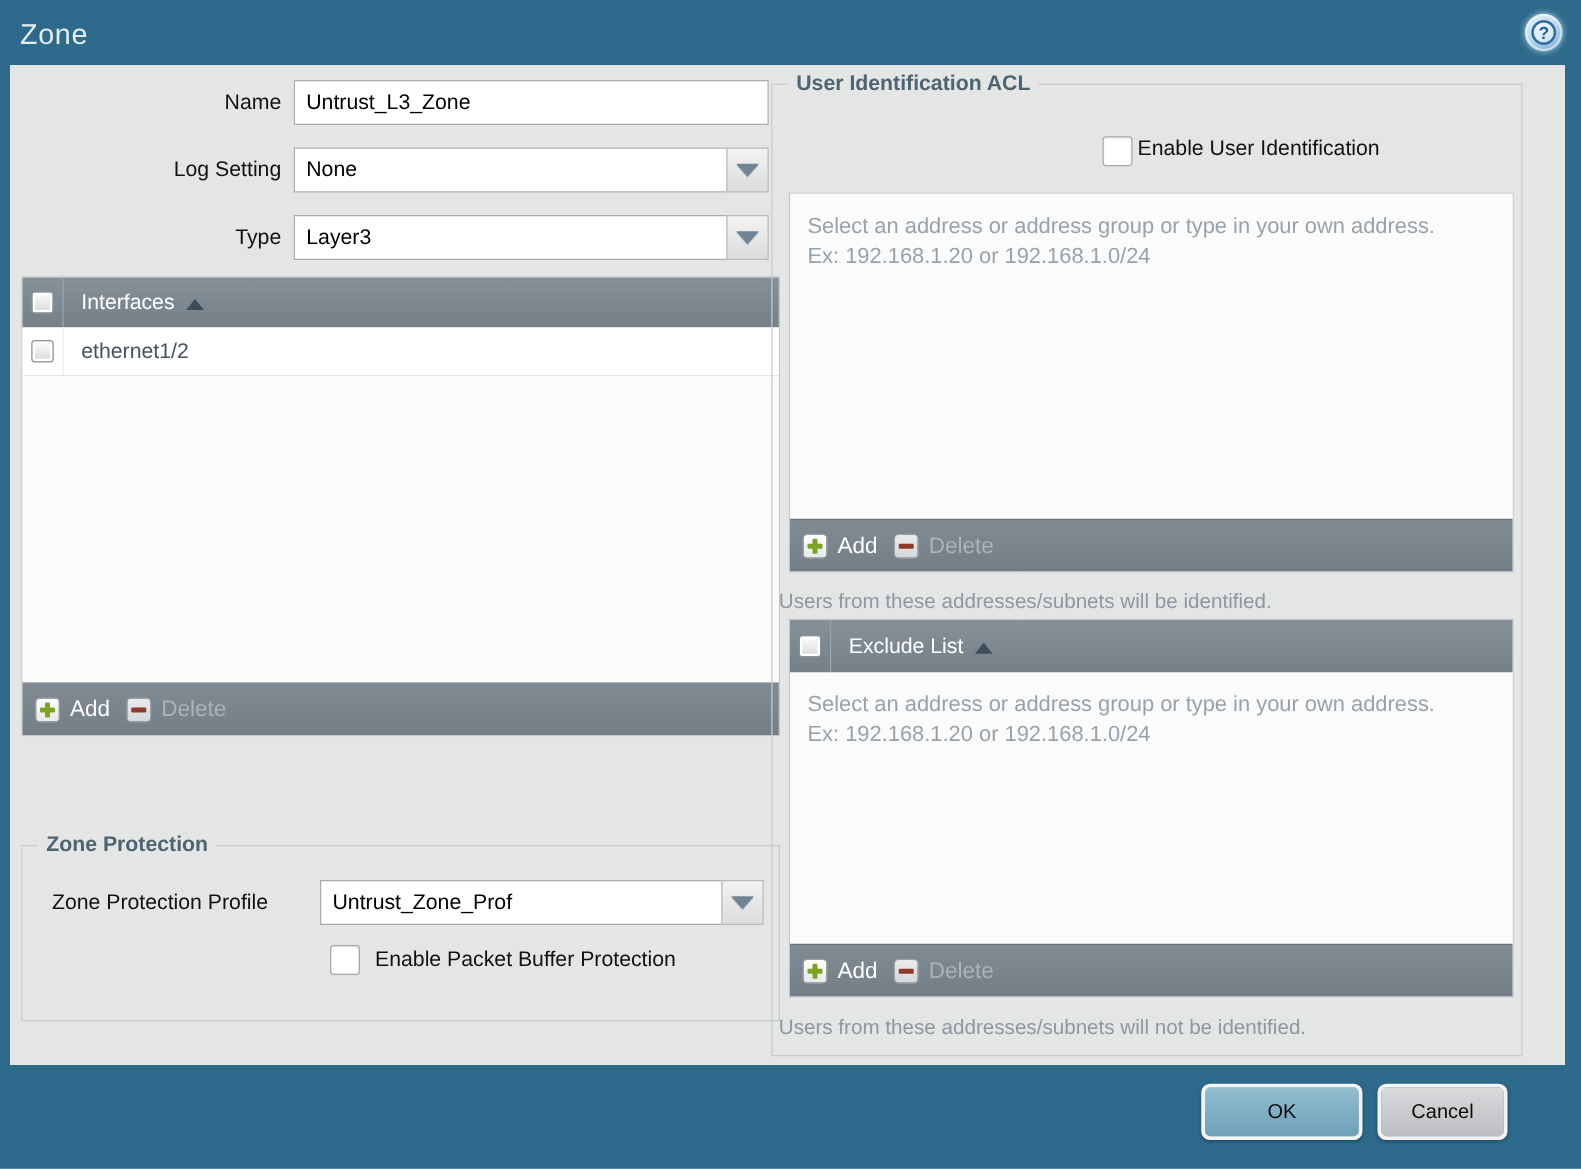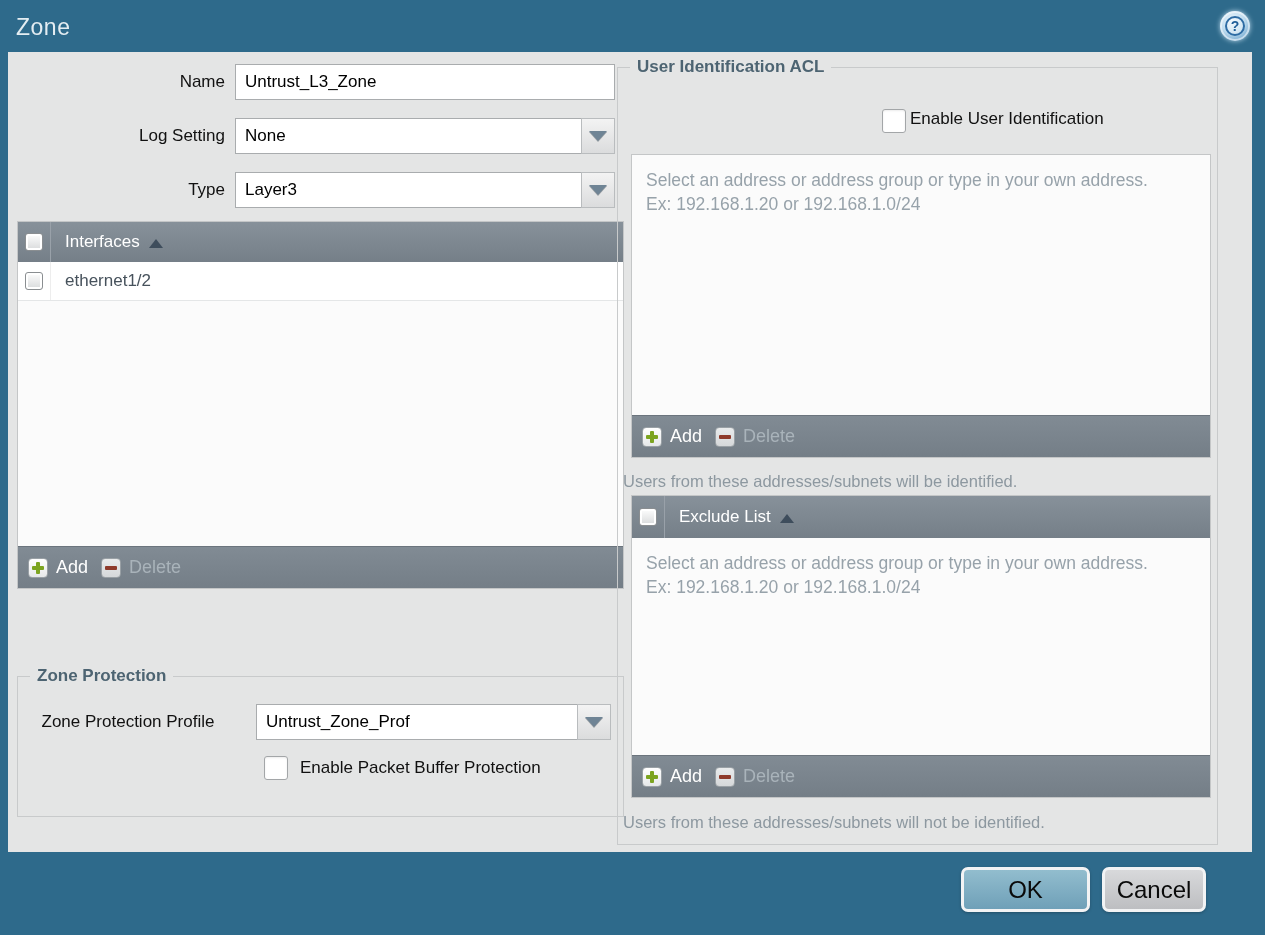--- a/index.html
+++ b/index.html
@@ -145,21 +145,21 @@
     padding:13px 14px 0 14px; font-size:17.5px; line-height:1.38; color:#97A2AA;
     max-width:540px;
   }
   .acl-note { position:absolute; left:5px; font-size:16.5px; color:#8D98A0; }
   .note-include { top:404px; }
   .note-exclude { top:745px; }
 
   
   .footer-btn {
     position:absolute; top:867px; height:45px; border-radius:7px;
-    border:3px solid #F2F3F4; font-size:24px; color:#0A0A0A;
+    border:3px solid #F2F3F4; font-size:16px; color:#0A0A0A;
     font-family:"Liberation Sans", sans-serif; cursor:pointer;
     box-shadow:0 1px 3px rgba(0,0,0,.25);
   }
   .btn-ok { left:961px; width:129px; background:linear-gradient(#92BDCE,#6FA0B8); }
   .btn-cancel { left:1102px; width:104px; background:linear-gradient(#D8D9DB,#BDBEC1); }
 </style>
 </head>
 <body>
 
 <div class="dialog-title">Zone</div>

